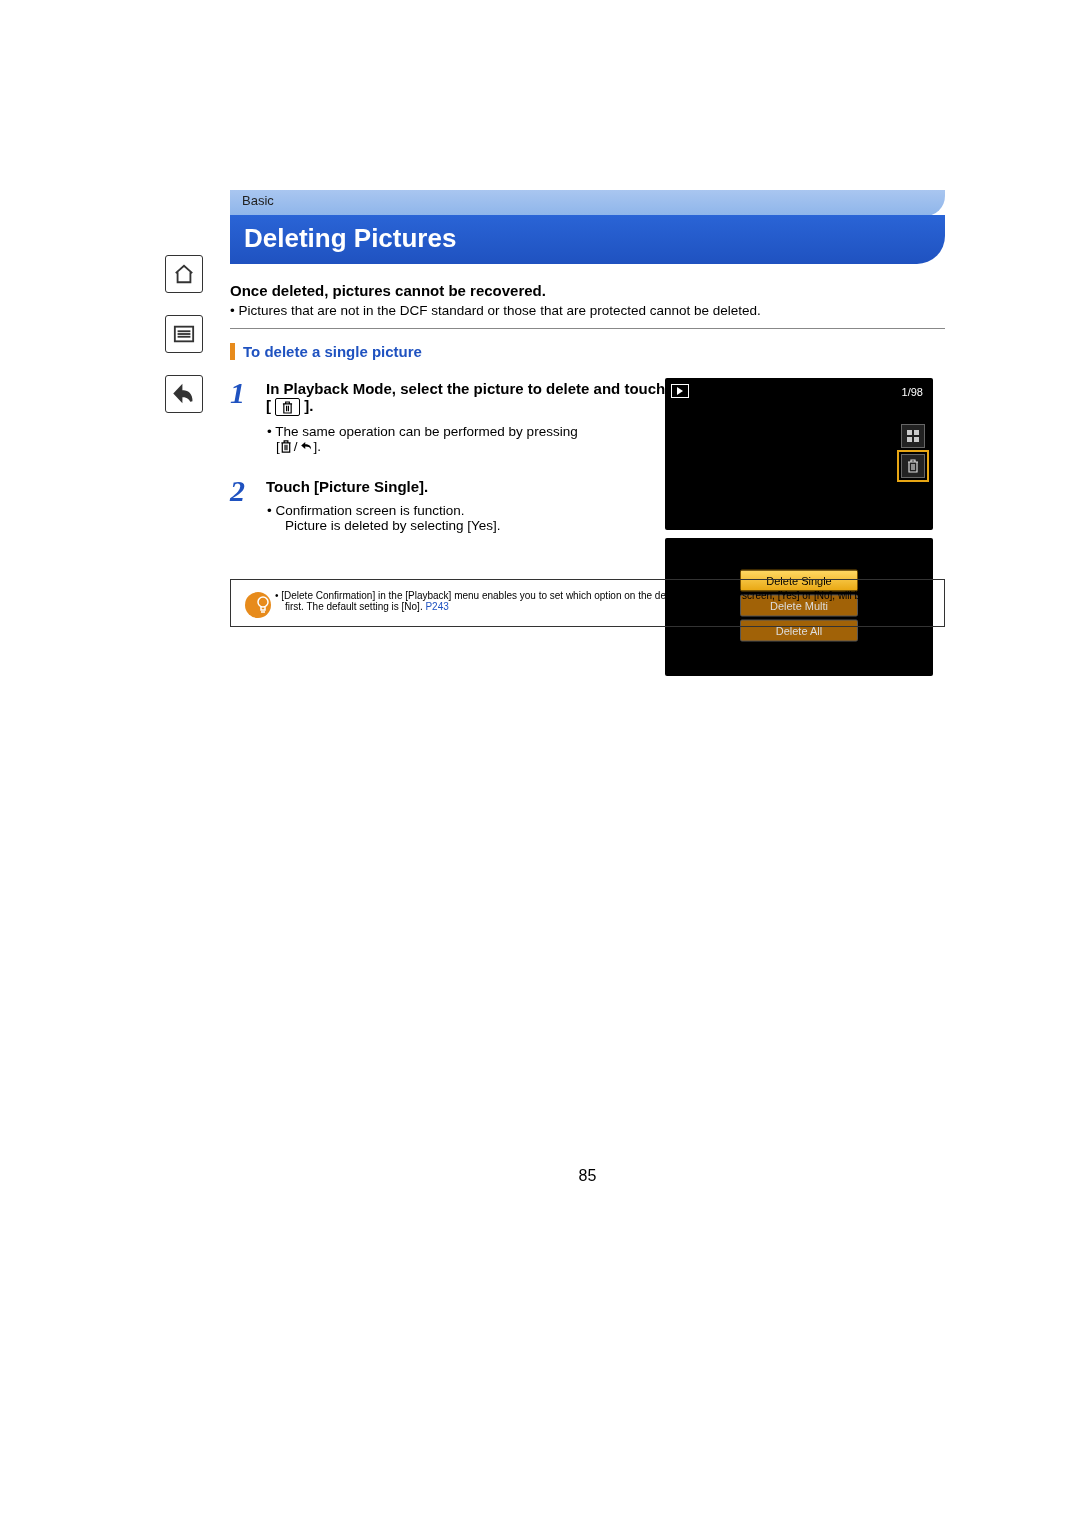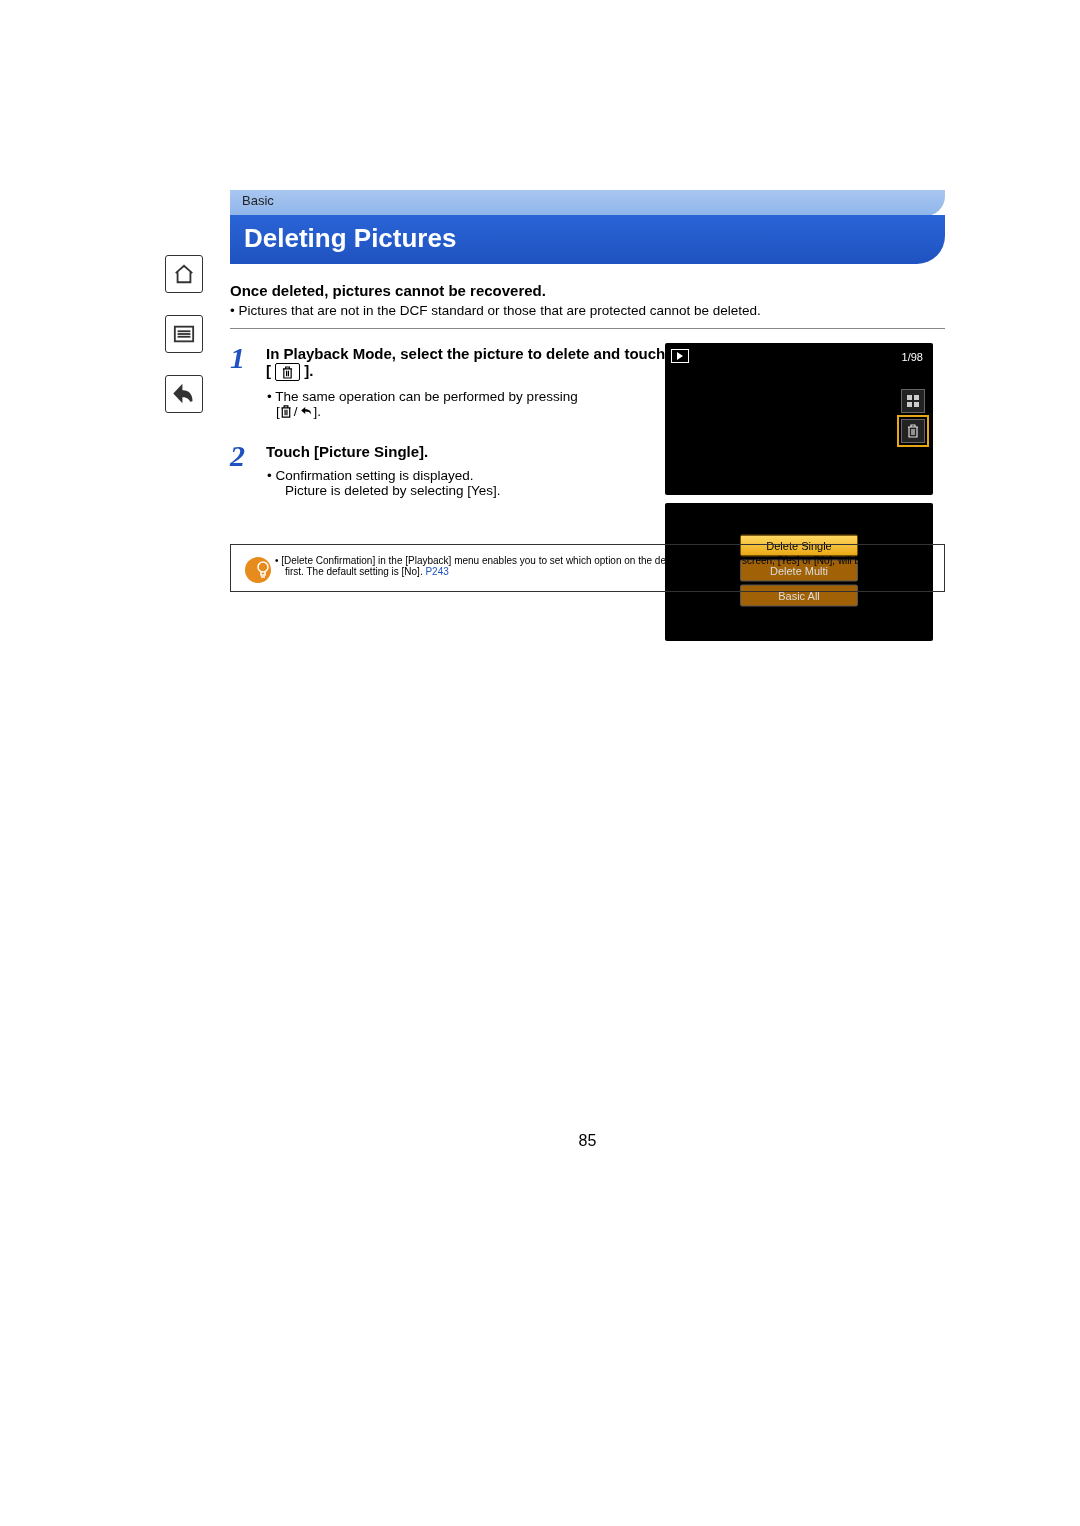--- a/index.html
+++ b/index.html
@@ -186,20 +186,21 @@
   </div>
 
   <div class="content">
     <div class="chapter-bar">Basic</div>
     <div class="title-bar">Deleting Pictures</div>
 
     <div class="warning">Once deleted, pictures cannot be recovered.</div>
     <div class="bullet-line">• Pictures that are not in the DCF standard or those that are protected cannot be deleted.</div>
     <hr class="hr">
 
+    <div class="sub-heading">To delete a single picture</div>
 
     <div class="steps">
       <div class="screenshot">
         <div class="screen1">
           <div class="playback-badge"></div>
           <div class="counter">1/98</div>
           <div class="side-btns">
             <div class="side-btn">
               <svg width="14" height="14" viewBox="0 0 14 14">
                   <rect x="1" y="1" width="5" height="5" fill="#ccc"></rect>
@@ -212,21 +213,21 @@
               <svg width="12" height="14" viewBox="0 0 12 14" stroke="#ddd" fill="none" stroke-width="1.2">
                   <path d="M1 3 H11 M4 3 V1 H8 V3 M2 3 V13 H10 V3 M5 5 V11 M7 5 V11"></path>
                 </svg>
             </div>
           </div>
         </div>
         <div class="screen2">
           <div class="menu-group">
             <div class="menu-item selected">Delete Single</div>
             <div class="menu-item">Delete Multi</div>
-            <div class="menu-item">Basic All</div>
+            <div class="menu-item">Delete All</div>
           </div>
         </div>
       </div>
 
       <div class="step">
         <div class="step-num">1</div>
         <div class="step-body" style="max-width:400px">
           <span class="step-title">
             <span>In Playback Mode, select the picture to delete and touch [</span>
             <span class="inline-icon-box">
@@ -245,21 +246,21 @@
               </svg><span>].</span>
           </div>
         </div>
       </div>
 
       <div class="step" style="margin-top:22px">
         <div class="step-num">2</div>
         <div class="step-body" style="max-width:400px">
           <div class="step-title">Touch [Picture Single].</div>
           <div class="step-sub">
-            <span>• Confirmation setting is displayed.</span><br>
+            <span>• Confirmation screen is function.</span><br>
             <span style="padding-left:9px;display:inline-block;text-indent:0">Picture is deleted by selecting [Yes].</span>
           </div>
         </div>
       </div>
 
       <div class="tip-box">
         <div class="tip-icon">
           <svg width="14" height="18" viewBox="0 0 14 18" fill="none" stroke="#fff" stroke-width="1.5">
               <circle cx="7" cy="6" r="5"></circle>
               <path d="M5 11 V14 H9 V11 M5 16 H9"></path>

